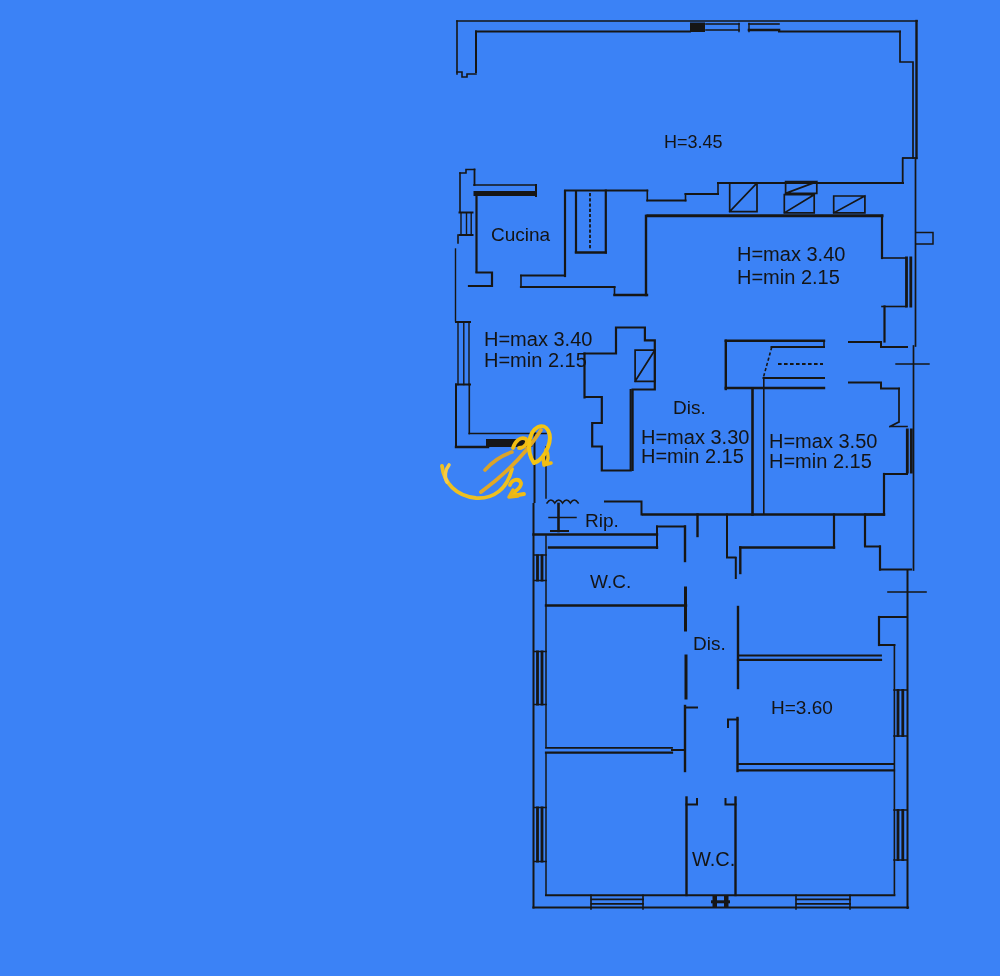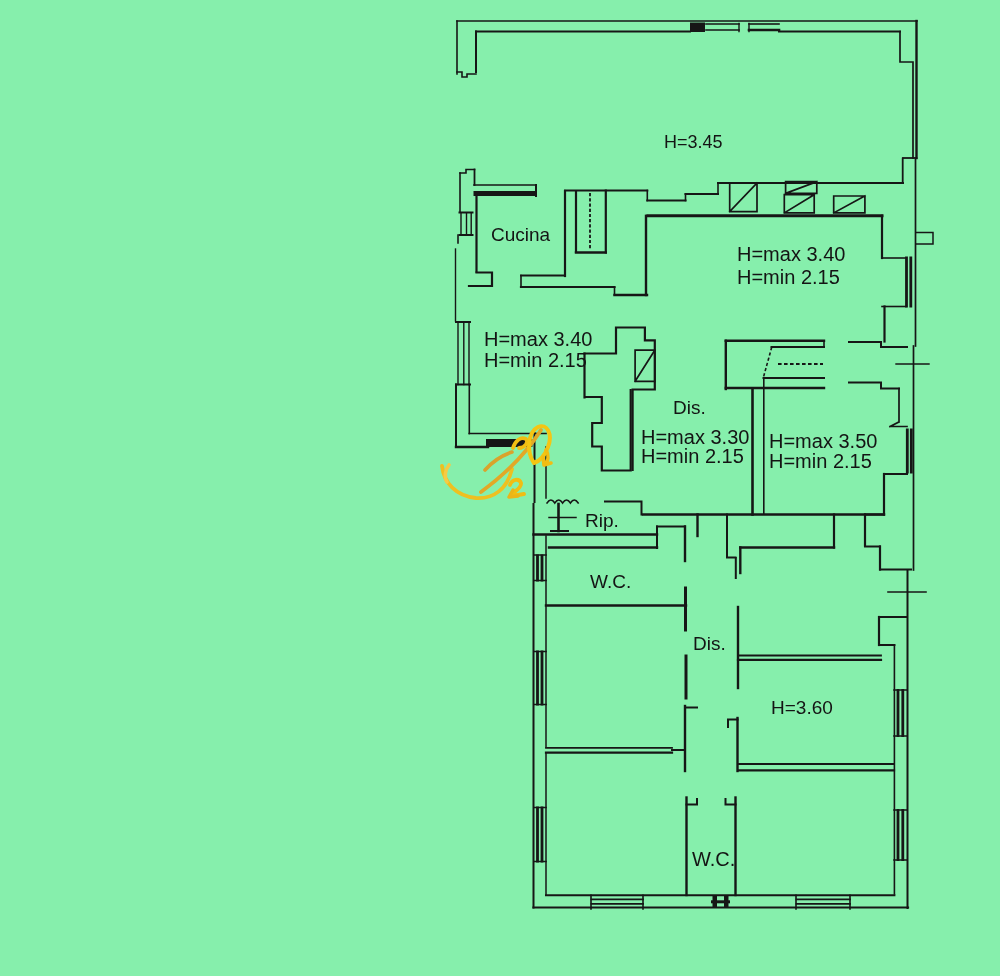--- a/index.html
+++ b/index.html
@@ -1,16 +1,16 @@
 <!DOCTYPE html>
 <html><head>
 <meta charset="utf-8">
 <style>
   html,body{margin:0;padding:0;background:#ffffff;}
-  #page{position:relative;width:1000px;height:976px;background:#86efac;overflow:hidden;}
+  #page{position:relative;width:1000px;height:976px;background:#3b82f6;overflow:hidden;}
   svg{position:absolute;top:0;left:0;}
   text{font-family:"Liberation Sans",sans-serif;fill:#141414;}
 </style>
 </head>
 <body>
 <div id="page">
 <svg width="1000" height="976" viewBox="0 0 1000 976">
 <g fill="none" stroke="#161616" stroke-width="2" stroke-linecap="square">
 
 <g id="topband">

